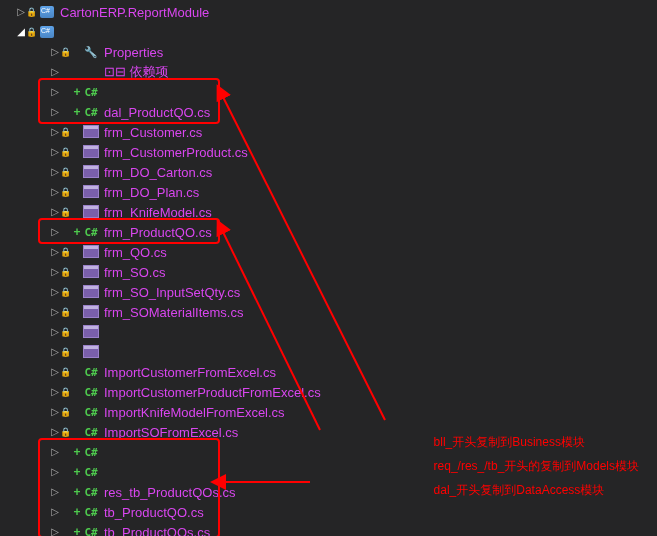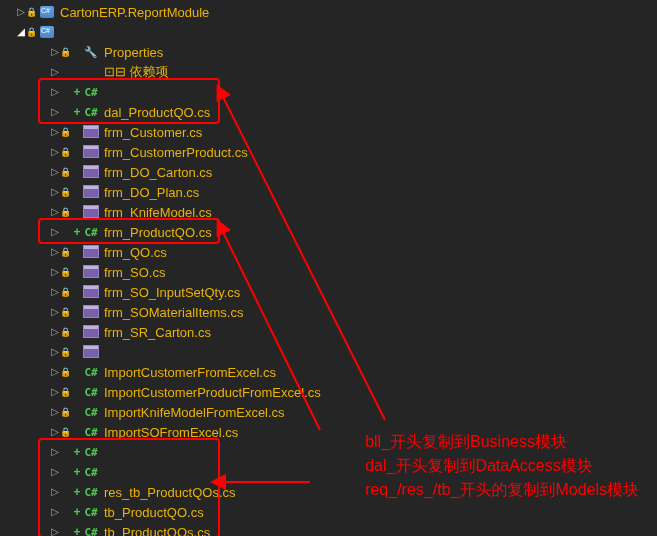--- a/index.html
+++ b/index.html
@@ -44,21 +44,21 @@
     font-size: 12px;
     font-weight: bold;
   }
   .row .icon {
     width: 18px;
     text-align: center;
     font-size: 11px;
     margin-right: 4px;
   }
   .row .label {
-    color: #eab308;
+    color: #d946ef;
   }
   .ic-cs {
     color: #4ec94e;
     font-weight: bold;
     font-family: Consolas, monospace;
   }
   .ic-proj {
     display: inline-block;
     width: 14px;
     height: 12px;
@@ -107,21 +107,21 @@
     position: absolute;
     border: 2px solid #ff0000;
     pointer-events: none;
     border-radius: 4px;
   }
   .annotation {
     position: absolute;
     right: 18px;
     bottom: 34px;
     color: #ff0000;
-    font-size: 16px;
+    font-size: 12px;
     line-height: 24px;
     font-family: "Microsoft YaHei","Segoe UI",sans-serif;
     text-align: left;
     pointer-events: none;
   }
   svg.arrows {
     position: absolute;
     top: 0; left: 0;
     width: 657px;
     height: 536px;
@@ -242,21 +242,20 @@
         <span class="lock">🔒</span>
         <span class="plus"></span>
         <span class="icon"><span class="ic-frm"></span></span>
         <span class="label">frm_SOMaterialItems.cs</span>
       </div>
       <div class="row" style="padding-left: 50px;">
         <span class="expander">▷</span>
         <span class="lock">🔒</span>
         <span class="plus"></span>
         <span class="icon"><span class="ic-frm"></span></span>
-        <span class="label">frm_SR_Carton.cs</span>
       </div>
       <div class="row" style="padding-left: 50px;">
         <span class="expander">▷</span>
         <span class="lock">🔒</span>
         <span class="plus"></span>
         <span class="icon"><span class="ic-frm"></span></span>
       </div>
       <div class="row" style="padding-left: 50px;">
         <span class="expander">▷</span>
         <span class="lock">🔒</span>
@@ -321,22 +320,22 @@
     </div>
 
 </div>
 
 <div class="redbox" style="left:38px; top:78px; width:178px; height:42px;"></div>
 <div class="redbox" style="left:38px; top:218px; width:178px; height:22px;"></div>
 <div class="redbox" style="left:38px; top:438px; width:178px; height:96px;"></div>
 
 <div class="annotation">
   <div>bll_开头复制到Business模块</div>
+  <div>req_/res_/tb_开头的复制到Models模块</div>
   <div>dal_开头复制到DataAccess模块</div>
-  <div>req_/res_/tb_开头的复制到Models模块</div>
 </div>
 
 <svg class="arrows">
   <defs>
     <marker id="arrowhead" markerWidth="8" markerHeight="8" refX="2" refY="4" orient="auto">
       <polygon points="0 0, 8 4, 0 8" fill="#ff0000"></polygon>
     </marker>
   </defs>
   <line x1="385" y1="420" x2="222" y2="95" stroke="#ff0000" stroke-width="2" marker-end="url(#arrowhead)"></line>
   <line x1="320" y1="430" x2="222" y2="230" stroke="#ff0000" stroke-width="2" marker-end="url(#arrowhead)"></line>

